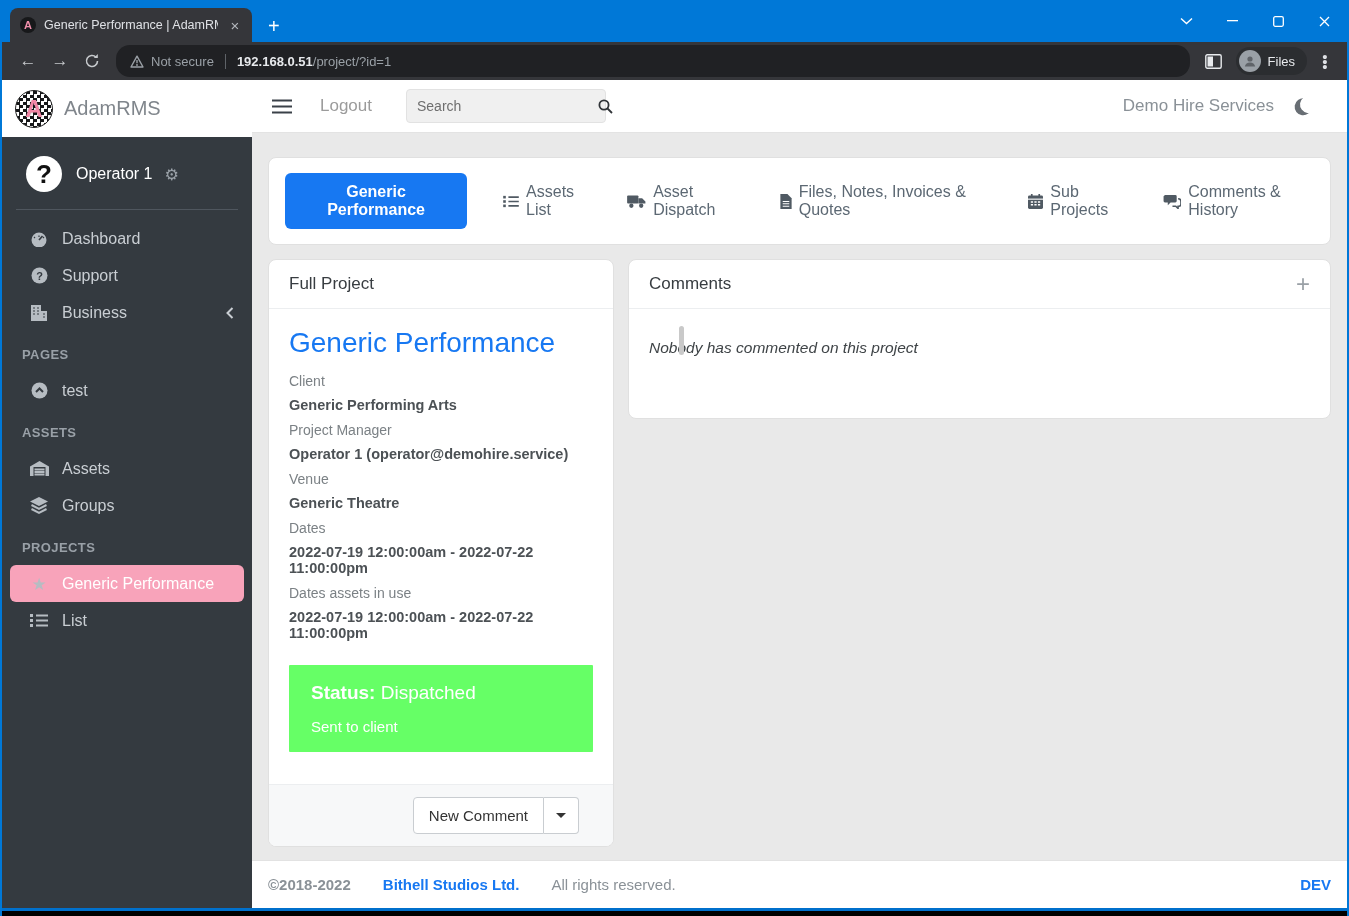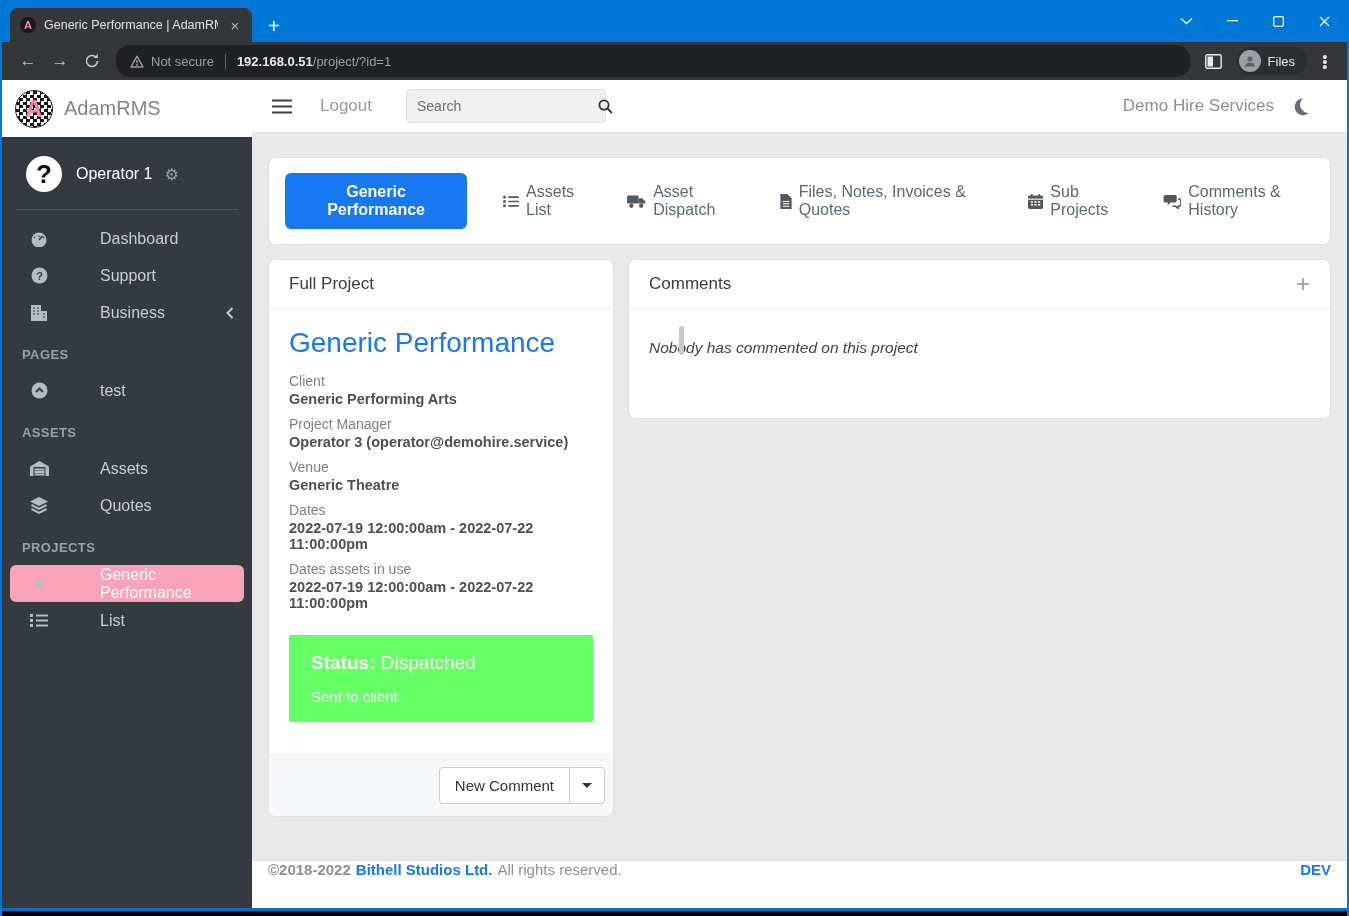--- a/index.html
+++ b/index.html
@@ -53,21 +53,21 @@
                color:#f287a6; font-size:24px; font-weight:bold; text-shadow:0 0 2px rgba(0,0,0,.35); }
   .brand-name { color:#80868c; font-size:20px; margin-left:11px; }
   .user-panel { display:flex; align-items:center; padding:19px 14px 17px 24px; }
   .user-av { width:36px; height:36px; border-radius:50%; background:#fff; color:#111; font-size:26px;
              font-weight:bold; display:flex; align-items:center; justify-content:center; flex:none; }
   .user-name { color:#fff; font-size:16px; margin-left:14px; }
   .gear { color:#9aa1a8; font-size:16px; margin-left:12px; font-family:"DejaVu Sans",sans-serif; }
   .side-divider { border-top:1px solid #4f565e; margin:0 14px 6px 14px; }
   .nav { list-style:none; padding:4px 8px; }
   .nav li { height:37px; display:flex; align-items:center; padding:0 10px 0 18px;
-            color:#c9ced3; font-size:16px; border-radius:6px;gap:38px; }
+            color:#c9ced3; font-size:16px; border-radius:6px; }
   .nav .ico { width:22px; display:flex; justify-content:center; margin-right:12px; color:#b6bcc2; flex:none; }
   .nav li.active { background:#f8a3ba; color:#fff; }
   .section-label { color:#99a0a7; font-size:13px; font-weight:bold; letter-spacing:.4px;
                    padding:12px 0 6px 20px; }
   .chev-left { margin-left:auto; color:#c9ced3; }
   .star { color:#1778f2; font-size:17px; font-family:"DejaVu Sans",sans-serif; }
 
   
   .main { flex:1; display:flex; flex-direction:column; background:#e9e9e9; overflow:hidden; }
   .topbar { height:53px; background:#fff; border-bottom:1px solid #e3e3e3; display:flex;
@@ -94,43 +94,43 @@
   .tab-link .t-ico { display:flex; color:#505a63; }
 
   .cards-row { display:flex; gap:14px; margin-top:14px; align-items:flex-start; }
 
   .project-card { width:346px; flex:none; overflow:hidden; }
   .card-header { padding:14px 20px; font-size:17px; color:#383d41; border-bottom:1px solid #eceef0;
                  display:flex; align-items:center; }
   .project-body { padding:18px 20px 6px 20px; }
   .project-title { color:#1778f2; font-size:28px; font-weight:400; margin-bottom:14px; }
   .f-label { color:#7b8185; font-size:14px; margin-top:9px; }
-  .f-value { color:#4c5155; font-size:14.5px; font-weight:bold; margin-top:2px; }
+  .f-value { color:#4c5155; font-size:14.5px; font-weight:bold; margin-top:8px; }
   .status-box { margin:24px 0 26px 0; background:#66ff66; border-radius:1px; padding:17px 22px; color:#fff; }
   .status-line1 { font-size:19px; }
   .status-line1 b { font-weight:bold; }
   .status-note { font-size:15px; margin-top:14px; }
-  .card-footer { background:#f7f8f9; border-top:1px solid #eceef0; padding:12px 8px;
+  .card-footer { background:#f7f8f9; border-top:1px solid #eceef0; padding:12px 34px;
                  display:flex; justify-content:flex-end; }
   .btn-main { background:#fff; border:1px solid #c9cdd1; border-radius:4px 0 0 4px; padding:9px 15px;
               font-size:15px; color:#333; font-family:inherit; }
   .btn-caret { background:#fff; border:1px solid #c9cdd1; border-left:none; border-radius:0 4px 4px 0;
                width:35px; display:flex; align-items:center; justify-content:center; }
   .caret-down { width:0; height:0; border-left:5px solid transparent; border-right:5px solid transparent;
                 border-top:5px solid #333; }
 
   .comments-card { flex:1; overflow:hidden; }
   .plus { margin-left:auto; color:#9aa0a6; font-size:24px; font-weight:300; line-height:18px; }
   .comments-body { position:relative; height:109px; padding:30px 20px; }
   .empty-msg { font-style:italic; color:#3f4447; font-size:15.5px; }
   .scroll-artifact { position:absolute; left:50px; top:17px; width:5px; height:29px;
                      background:#c9c9c9; border-radius:3px; }
 
-  .footer { height:48px; background:#fff; border-top:1px solid #e2e2e2; display:flex; 
-            padding:0 16px; flex:none; font-size:15px; }
+  .footer { height:48px; background:#fff; border-top:1px solid #e2e2e2; display:flex; align-items:center;
+            padding:0 16px; flex:none; font-size:15px;gap:27px; }
   .copy-prefix { color:#8a9197; font-weight:bold; }
   .copy-company { color:#1778f2; font-weight:bold; margin-left:5px; }
   .copy-suffix { color:#8a9197; margin-left:5px; }
   .dev-link { margin-left:auto; color:#1778f2; font-weight:600; }
 
   .bottom-strip { height:8px; background:#000; border-top:3px solid #0070cc; flex:none; }
 
   svg { display:block; }
 </style>
 </head>
@@ -285,21 +285,21 @@
           <span>Assets</span>
         </li>
         <li>
           <span class="ico">
             <svg width="18" height="17" viewBox="0 0 18 17">
                 <path d="M9 0l9 4.5L9 9 0 4.5z" fill="currentColor"></path>
                 <path d="M1.5 8L9 11.8 16.5 8" stroke="currentColor" stroke-width="2" fill="none"></path>
                 <path d="M1.5 12L9 15.8 16.5 12" stroke="currentColor" stroke-width="2" fill="none"></path>
               </svg>
           </span>
-          <span>Quotes</span>
+          <span>Groups</span>
         </li>
       </ul>
 
       <div class="section-label">PROJECTS</div>
       <ul class="nav">
         <li class="active">
           <span class="ico star">★</span>
           <span>Generic Performance</span>
         </li>
         <li>
@@ -398,21 +398,21 @@
 
           <div class="card project-card">
             <div class="card-header">Full Project</div>
             <div class="project-body">
               <div class="project-title">Generic Performance</div>
 
               <div class="f-label">Client</div>
               <div class="f-value">Generic Performing Arts</div>
 
               <div class="f-label">Project Manager</div>
-              <div class="f-value">Operator 3 (operator@demohire.service)</div>
+              <div class="f-value">Operator 1 (operator@demohire.service)</div>
 
               <div class="f-label">Venue</div>
               <div class="f-value">Generic Theatre</div>
 
               <div class="f-label">Dates</div>
               <div class="f-value">2022-07-19 12:00:00am - 2022-07-22 11:00:00pm</div>
 
               <div class="f-label">Dates assets in use</div>
               <div class="f-value">2022-07-19 12:00:00am - 2022-07-22 11:00:00pm</div>
 

